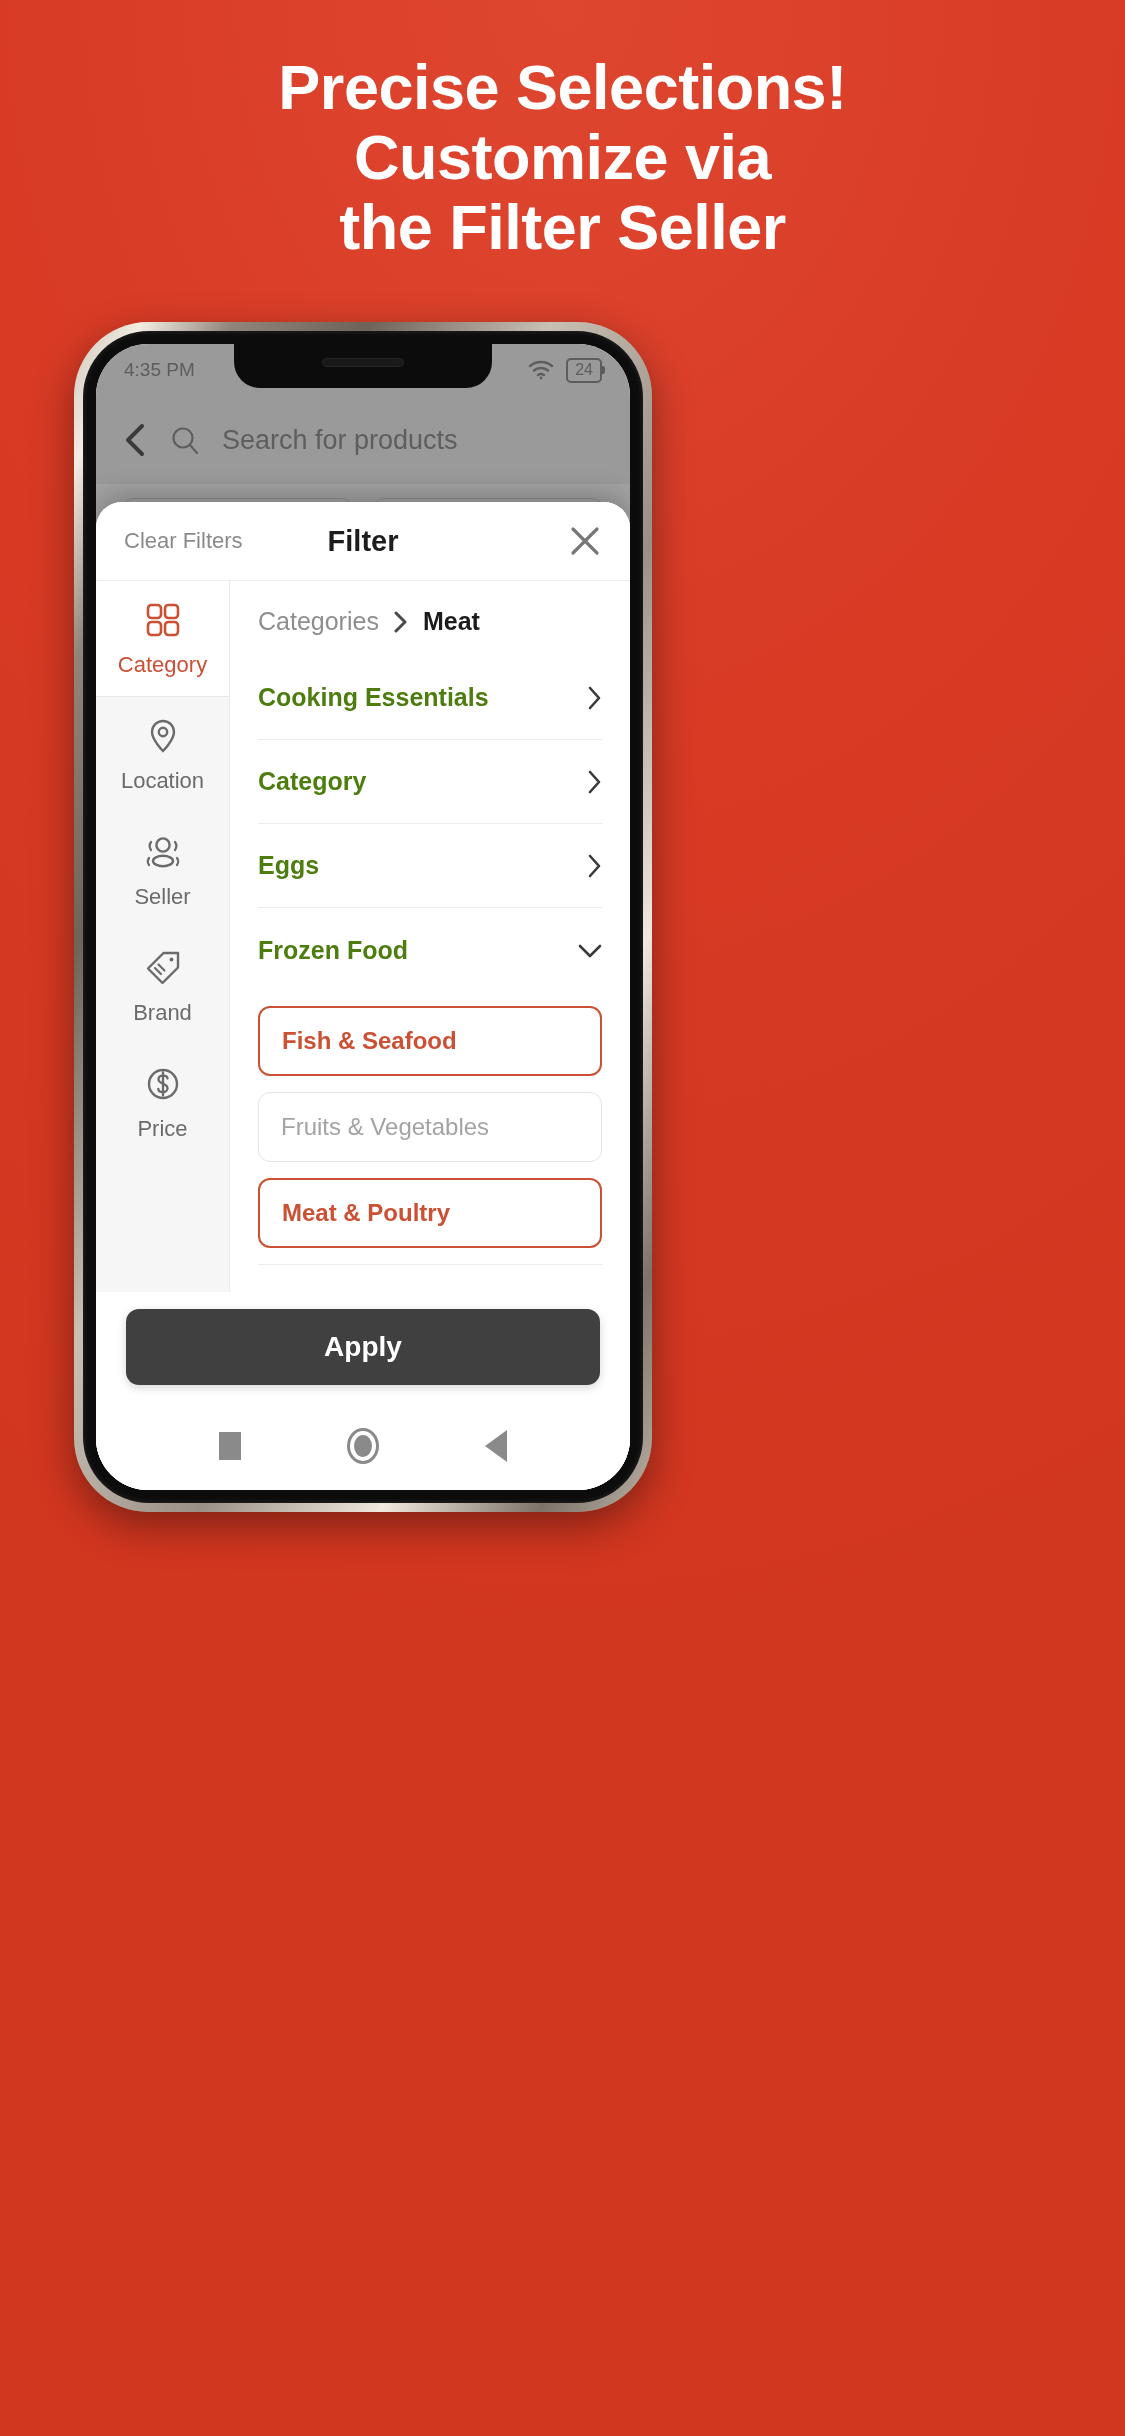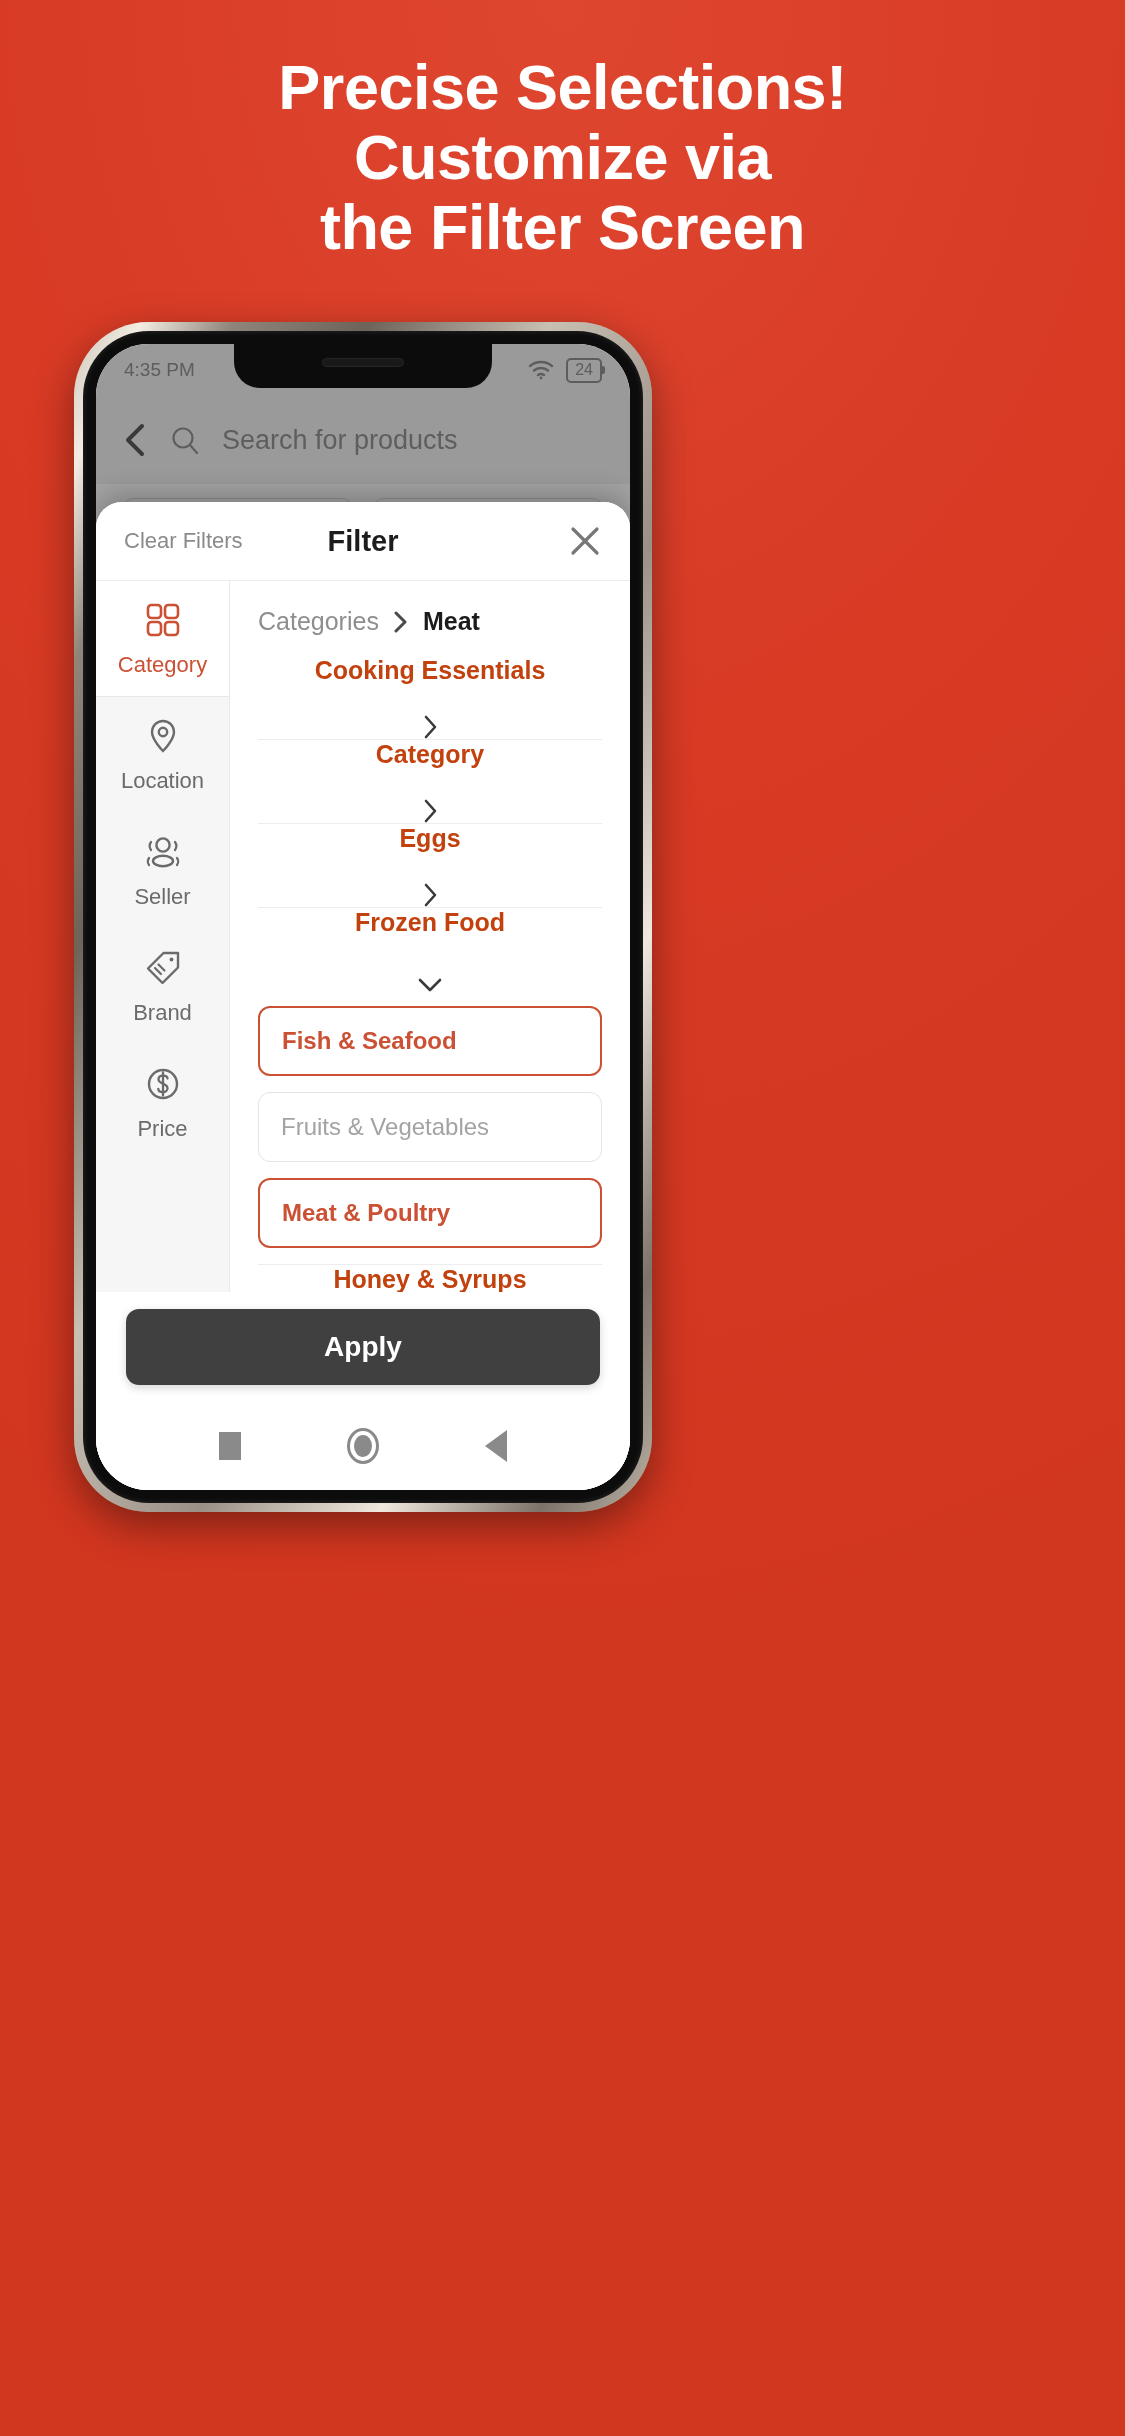--- a/index.html
+++ b/index.html
@@ -279,23 +279,22 @@
   #crumb-current { color: #1c1c1c; font-weight: bold; }
 
   .cat-row {
     height: 84px;
     margin: 0 28px;
     display: flex;
     align-items: center;
     justify-content: space-between;
     border-bottom: 1px solid #ededed;
     font-size: 25px;
-    color: #c2410c;
+    color: #4d7c0f;
     font-weight: bold;
-    flex-direction: column;
   }
   .cat-row.no-border { border-bottom: none; }
   .row-chev { width: 15px; height: 24px; flex: none; }
   .row-chev-down { width: 24px; height: 15px; flex: none; }
 
   .chip-list { padding: 14px 28px 0 28px; }
   .chip {
     height: 70px;
     border-radius: 12px;
     display: flex;
@@ -380,21 +379,21 @@
   }
 </style>
 </head>
 <body>
 
 <div id="promo-bg"></div>
 
 <div id="headline">
   <span class="hl-line">Precise Selections!</span>
   <span class="hl-line">Customize via</span>
-  <span class="hl-line">the Filter Screen</span>
+  <span class="hl-line">the Filter Seller</span>
 </div>
 
 <div id="phone">
   <div id="phone-rim"></div>
   <div id="phone-bezel"></div>
 
   <div id="phone-screen">
 
     <div id="app-dim-layer">
 

